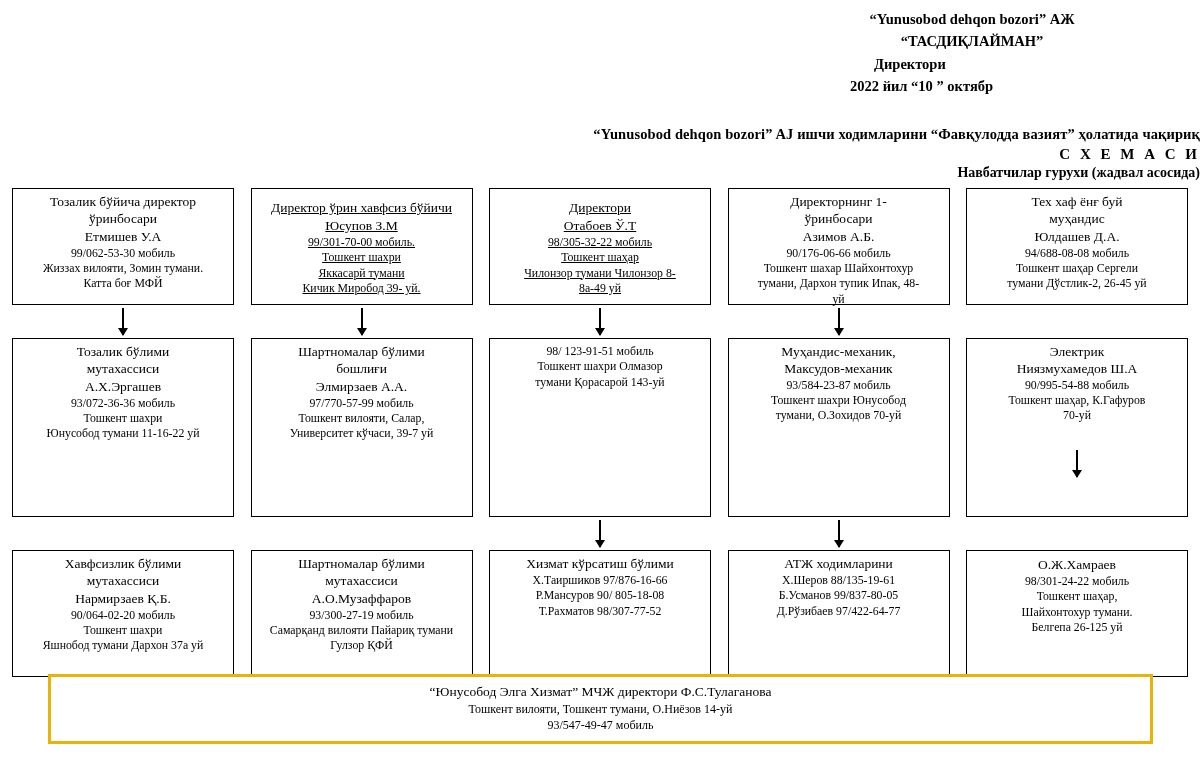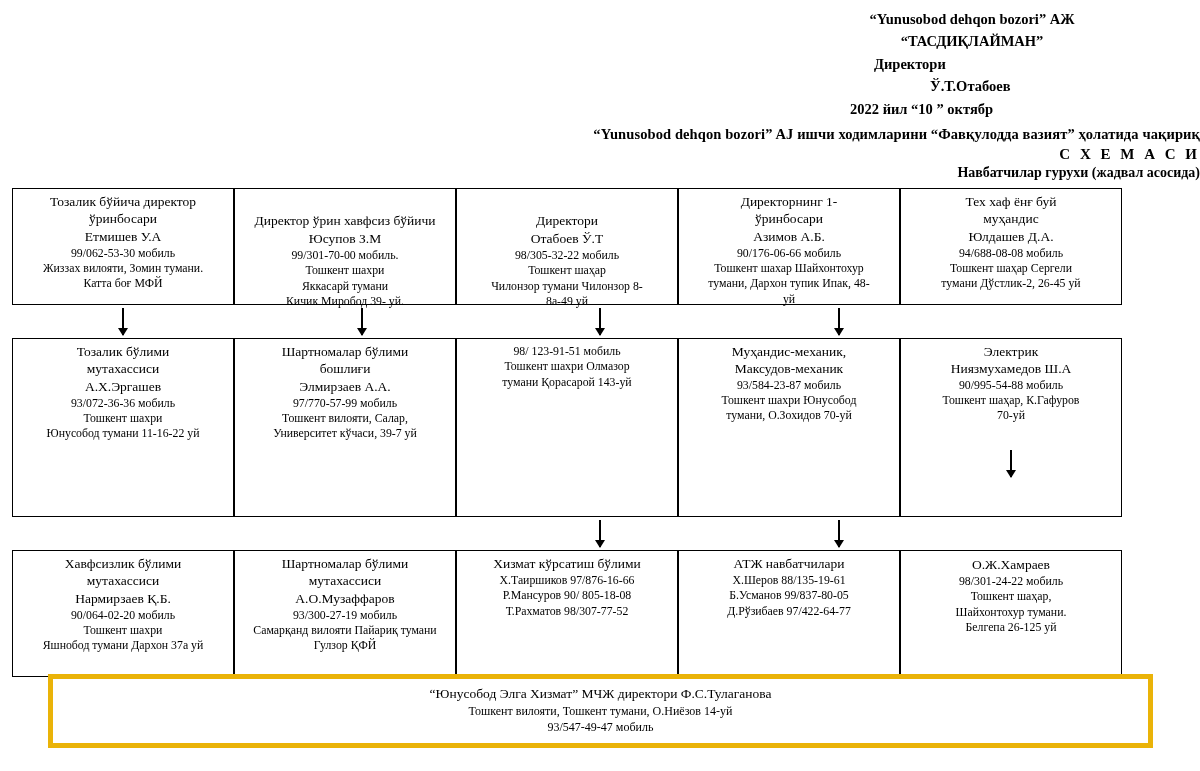--- a/index.html
+++ b/index.html
@@ -64,20 +64,21 @@
 
   
   .grid {
     position: absolute;
     top: 188px;
     left: 12px;
     width: 1176px;
   }
   .row {
     display: flex;
+    justify-content: space-between;
     align-items: flex-start;
   }
   .col {
     width: 222px;
     position: relative;
   }
   .box {
     border: 1px solid #000;
     box-sizing: border-box;
     text-align: center;
@@ -100,21 +101,21 @@
     display: block;
     font-size: 11.8px;
     line-height: 1.3;
   }
   
   .row1 .box { height: 117px; }
   .row2 .box { height: 179px; }
   .row3 .box { height: 127px; }
 
   .row1 .col.c2 .box,
-  .row1 .col.c3 .box { padding-top: 24px; }
+  .row1 .col.c3 .box { padding-top: 11px; text-decoration: underline; }
 
   
   .arrow-row {
     display: flex;
     justify-content: space-between;
     height: 33px;
   }
   .arrow-cell {
     width: 222px;
     display: flex;
@@ -148,42 +149,41 @@
     align-items: flex-start;
     height: 0;
   }
 
   
   .footer-box {
     position: absolute;
     left: 48px;
     top: 674px;
     width: 1105px;
-    border: 5px solid #eab308;
+    border: 3px solid #eab308;
     box-sizing: border-box;
     text-align: center;
     padding: 6px 8px 7px 8px;
     font-size: 12px;
     line-height: 1.35;
     background: #fff;
   }
   .footer-box .f1 { font-size: 13.5px; display: block; }
   .footer-box .f2 { display: block; font-size: 12px; }
   .footer-box .f3 { display: block; font-size: 12px; }
 </style>
 </head>
 <body>
 
 <div class="page">
 
   <div class="approval">
     <span class="ln">“Yunusobod dehqon bozori” АЖ</span>
     <span class="ln">“ТАСДИҚЛАЙМАН”</span>
     <span class="ln ln-director">Директори</span>
-    <span class="ln ln-name">Ў.Т.Отабоев</span>
     <span class="ln ln-date">2022 йил “10 ” октябр</span>
   </div>
 
   <div class="title-wrap">
     <div class="title-main">“Yunusobod  dehqon bozori” AJ ишчи ходимларини “Фавқулодда вазият” ҳолатида чақириқ</div>
     <div class="title-sub">С Х Е М А С И</div>
     <div class="title-note">Навбатчилар гурухи (жадвал асосида)</div>
   </div>
 
   <div class="grid">
@@ -344,21 +344,21 @@
       <div class="col c3">
         <div class="box">
           <span class="hd">Хизмат кўрсатиш бўлими</span>
           <span class="ln">Х.Таиршиков 97/876-16-66</span>
           <span class="ln">Р.Мансуров 90/ 805-18-08</span>
           <span class="ln">Т.Рахматов 98/307-77-52</span>
         </div>
       </div>
       <div class="col c4">
         <div class="box">
-          <span class="hd">АТЖ навбатчилари</span>
+          <span class="hd">АТЖ ходимларини</span>
           <span class="ln">Х.Шеров 88/135-19-61</span>
           <span class="ln">Б.Усманов 99/837-80-05</span>
           <span class="ln">Д.Рўзибаев 97/422-64-77</span>
         </div>
       </div>
       <div class="col c5">
         <div class="box">
           <span class="nm">О.Ж.Хамраев</span>
           <span class="ln">98/301-24-22 мобиль</span>
           <span class="ln">Тошкент шаҳар,</span>

